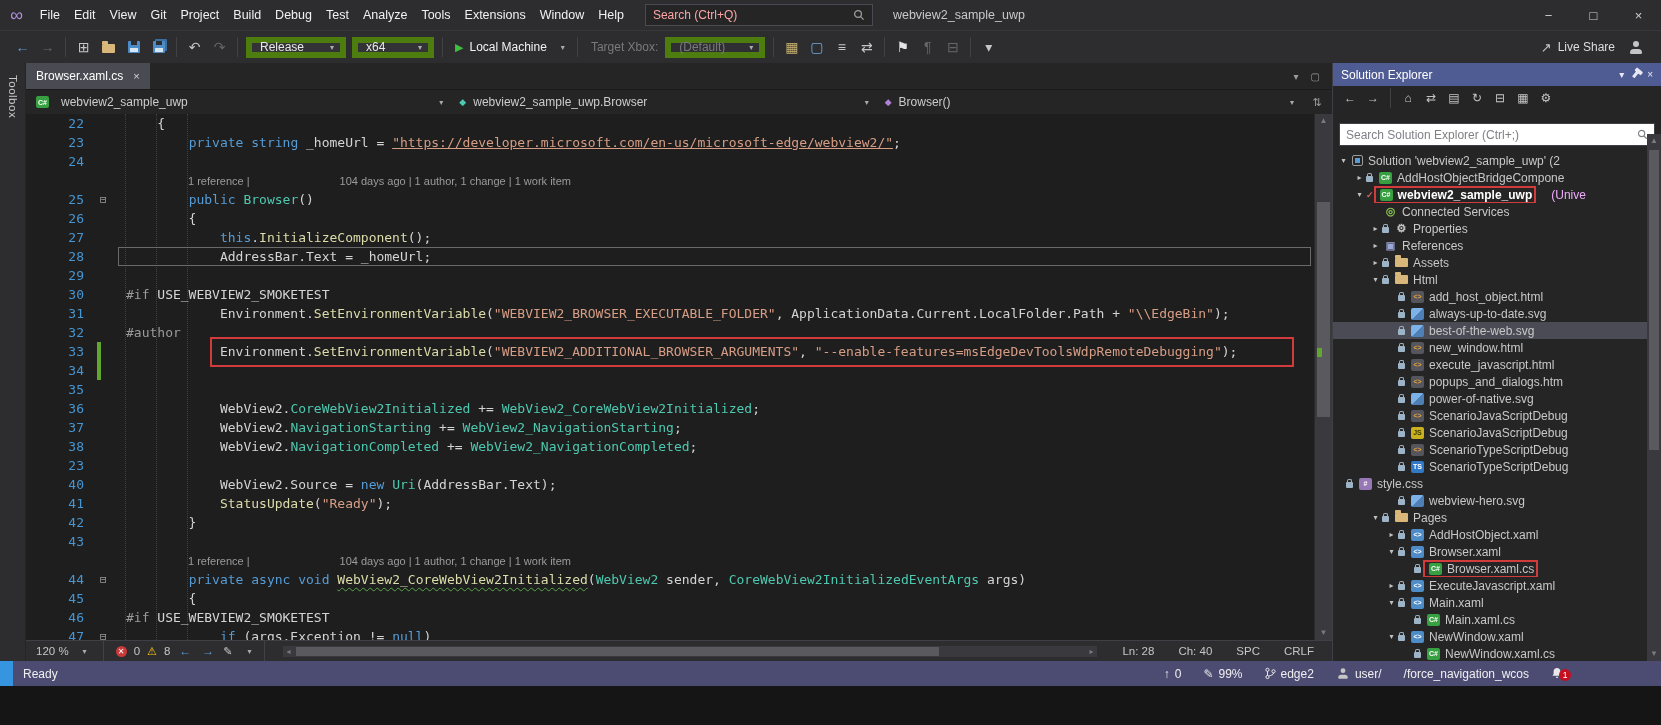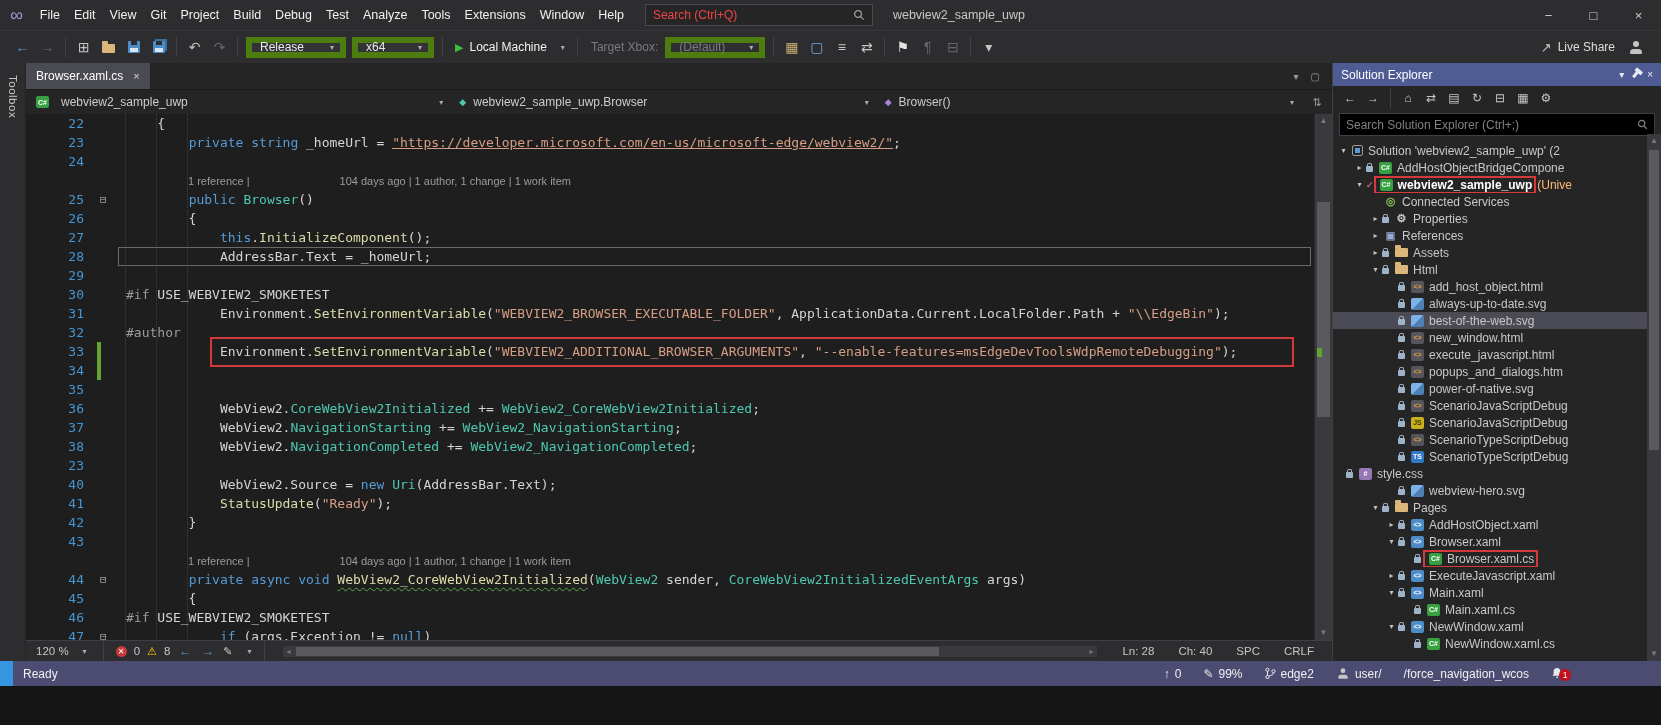--- a/index.html
+++ b/index.html
@@ -2,21 +2,21 @@
 <html><head>
 <meta charset="utf-8">
 <style>
   html,body{margin:0;padding:0;background:#151516}
   .root{width:1661px;height:725px;position:relative;background:#1E1E1E;font-family:"Liberation Sans",sans-serif;overflow:hidden;display:flex;flex-direction:column;color:#CCC}
   
   .titlebar{height:30px;flex:none;background:#2D2D30;display:flex;align-items:center;padding-left:8px}
   .vslogo{color:#B291E0;font-size:18px;margin:0 10px 0 2px;font-style:italic}
   .menubar{display:flex}
   .menu-item{padding:4px 7px;font-size:12.5px;color:#F1F1F1;cursor:default}
-  .qsearch{width:212px;height:20px;margin-left:14px;background:#252526;border:1px solid #4A4A52;display:flex;align-items:center;justify-content:space-between;padding:0 7px;font-size:12px;color:#ef4444}
+  .qsearch{width:212px;height:20px;margin-left:14px;background:#252526;border:1px solid #4A4A52;display:flex;align-items:center;justify-content:space-between;padding:0 7px;font-size:12px;color:#fca5a5}
   .wintitle{margin-left:20px;font-size:12.5px;color:#C8C8C8}
   .winbtns{margin-left:auto;display:flex;height:30px}
   .winbtn{width:45px;display:flex;align-items:center;justify-content:center;color:#D0D0D0;font-size:13px}
   
   .toolbar{height:32px;flex:none;background:#2D2D30;display:flex;align-items:center;padding:0 10px;border-top:1px solid #37373B}
   .tbgroup{display:flex;align-items:center}
   .tbtn{width:25px;height:24px;display:inline-flex;align-items:center;justify-content:center;color:#C5C5C5;font-size:14px}
   .tbtn.muted{color:#66666B}
   .icn-back{color:#5B9BD5}.icn-bookmark{color:#E4E4E4}.icn-monitor{color:#6FA8DC}.icn-screenshot{color:#C8B270}
   .tsep{width:1px;height:20px;background:#404045;margin:0 5px;display:inline-block}
@@ -87,21 +87,21 @@
   .epos{display:flex;gap:24px;margin:0 12px;color:#C5C5C5}
   
   .sepanel{width:328px;flex:none;background:#252526;border-left:1px solid #3F3F46;display:flex;flex-direction:column;font-size:12px;position:relative}
   .se-header{height:23px;flex:none;background:#4F5B93;color:#FFF;display:flex;align-items:center;padding:0 8px;gap:10px}
   .se-title{flex:1;font-size:12px}
   .se-hic{color:#E8E8F5;font-size:10px;display:inline-flex;align-items:center}
   .pin-ic{width:3px;height:7px;background:#E8E8F5;position:relative;transform:rotate(40deg);display:inline-block}
   .pin-ic::after{content:'';position:absolute;top:-3px;left:-2.5px;width:8px;height:4px;background:#E8E8F5;border-radius:1px}
   .se-toolbar{height:23px;flex:none;display:flex;align-items:center;padding:0 6px;gap:1px}
   .se-tbtn{width:22px;height:20px;display:inline-flex;align-items:center;justify-content:center;color:#C5C5C5;font-size:12px}
-  .se-search{height:21px;margin:4px 6px 4px;background:#000000;border:1px solid #3F3F46;display:flex;align-items:center;justify-content:space-between;padding:0 6px;color:#808086;font-size:12px}
+  .se-search{height:21px;margin:14px 6px 4px;background:#ffffff;border:1px solid #3F3F46;display:flex;align-items:center;justify-content:space-between;padding:0 6px;color:#808086;font-size:12px}
   .se-tree{flex:1;overflow:hidden;padding-top:2px;padding-right:14px}
   .trow{height:17px;display:flex;align-items:center;white-space:nowrap;overflow:hidden}
   .trow.sel{background:#4B4B55}
   .texp{width:13px;flex:none;color:#C0C0C0;font-size:8px;text-align:center}
   .tmain{display:flex;align-items:center;min-width:0}
   .tmain.redbox{outline:2px solid #D23B3B;padding:0 2px}
   .ticon{width:13px;height:12px;margin:0 5px 0 2px;display:inline-flex;align-items:center;justify-content:center;font-size:7px;font-weight:bold;color:#fff;border-radius:2px;flex:none}
   .ic-grn{background:#37A041}
   .ic-folder{background:#D9B679;height:9px;border-radius:1px;position:relative}
   .ic-folder::before{content:'';position:absolute;top:-3px;left:0;width:6px;height:3px;background:#D9B679;border-radius:1px 1px 0 0}
@@ -114,21 +114,21 @@
   .ic-plug{background:transparent;color:#8CC152;font-size:11px}
   .ic-wr{background:transparent;color:#C5C5C5;font-size:11px}
   .ic-refs{background:transparent;color:#9CA8D8;font-size:10px}
   .ic-sln{background:transparent;border:1px solid #9B9B9B;width:9px;height:9px;position:relative}
   .ic-sln::after{content:'';position:absolute;inset:2px;background:#5B9BD5}
   .tcheck{color:#CC6666;font-size:9px;margin-right:2px;font-weight:bold;flex:none}
   .tlock{width:7px;height:6px;background:#9DB3C8;border-radius:1px;margin:3px 4px 0 0;position:relative;flex:none}
   .tlock::before{content:'';position:absolute;top:-3px;left:1px;width:3px;height:3px;border:1px solid #9DB3C8;border-bottom:none;border-radius:2px 2px 0 0}
   .tlabel{color:#C8C8C8}
   .tlabel.bold{color:#FFF;font-weight:bold}
-  .suffix{color:#fdba74;margin-left:3px}
+  .suffix{color:#f0abfc;margin-left:17px}
   .se-scroll{position:absolute;right:0;top:71px;bottom:0;width:14px;background:#3A3A3E}
   .se-thumb{position:absolute;left:2px;right:2px;top:16px;height:300px;background:#5A5A5E}
   
   .statusbar{height:25px;flex:none;background:#4C4B72;display:flex;align-items:center;color:#F0F0F0;font-size:12px}
   .sb-accent{width:13px;height:25px;background:#3695E0;flex:none}
   .sb-ready{margin-left:10px}
   .sb-right{margin-left:auto;display:flex;align-items:center;gap:22px;padding-right:98px}
   .sb-item{display:flex;align-items:center;gap:5px}
   .sb-ic{font-size:12px;color:#E8E8E8}
   .bell-wrap{position:relative;display:inline-flex}

